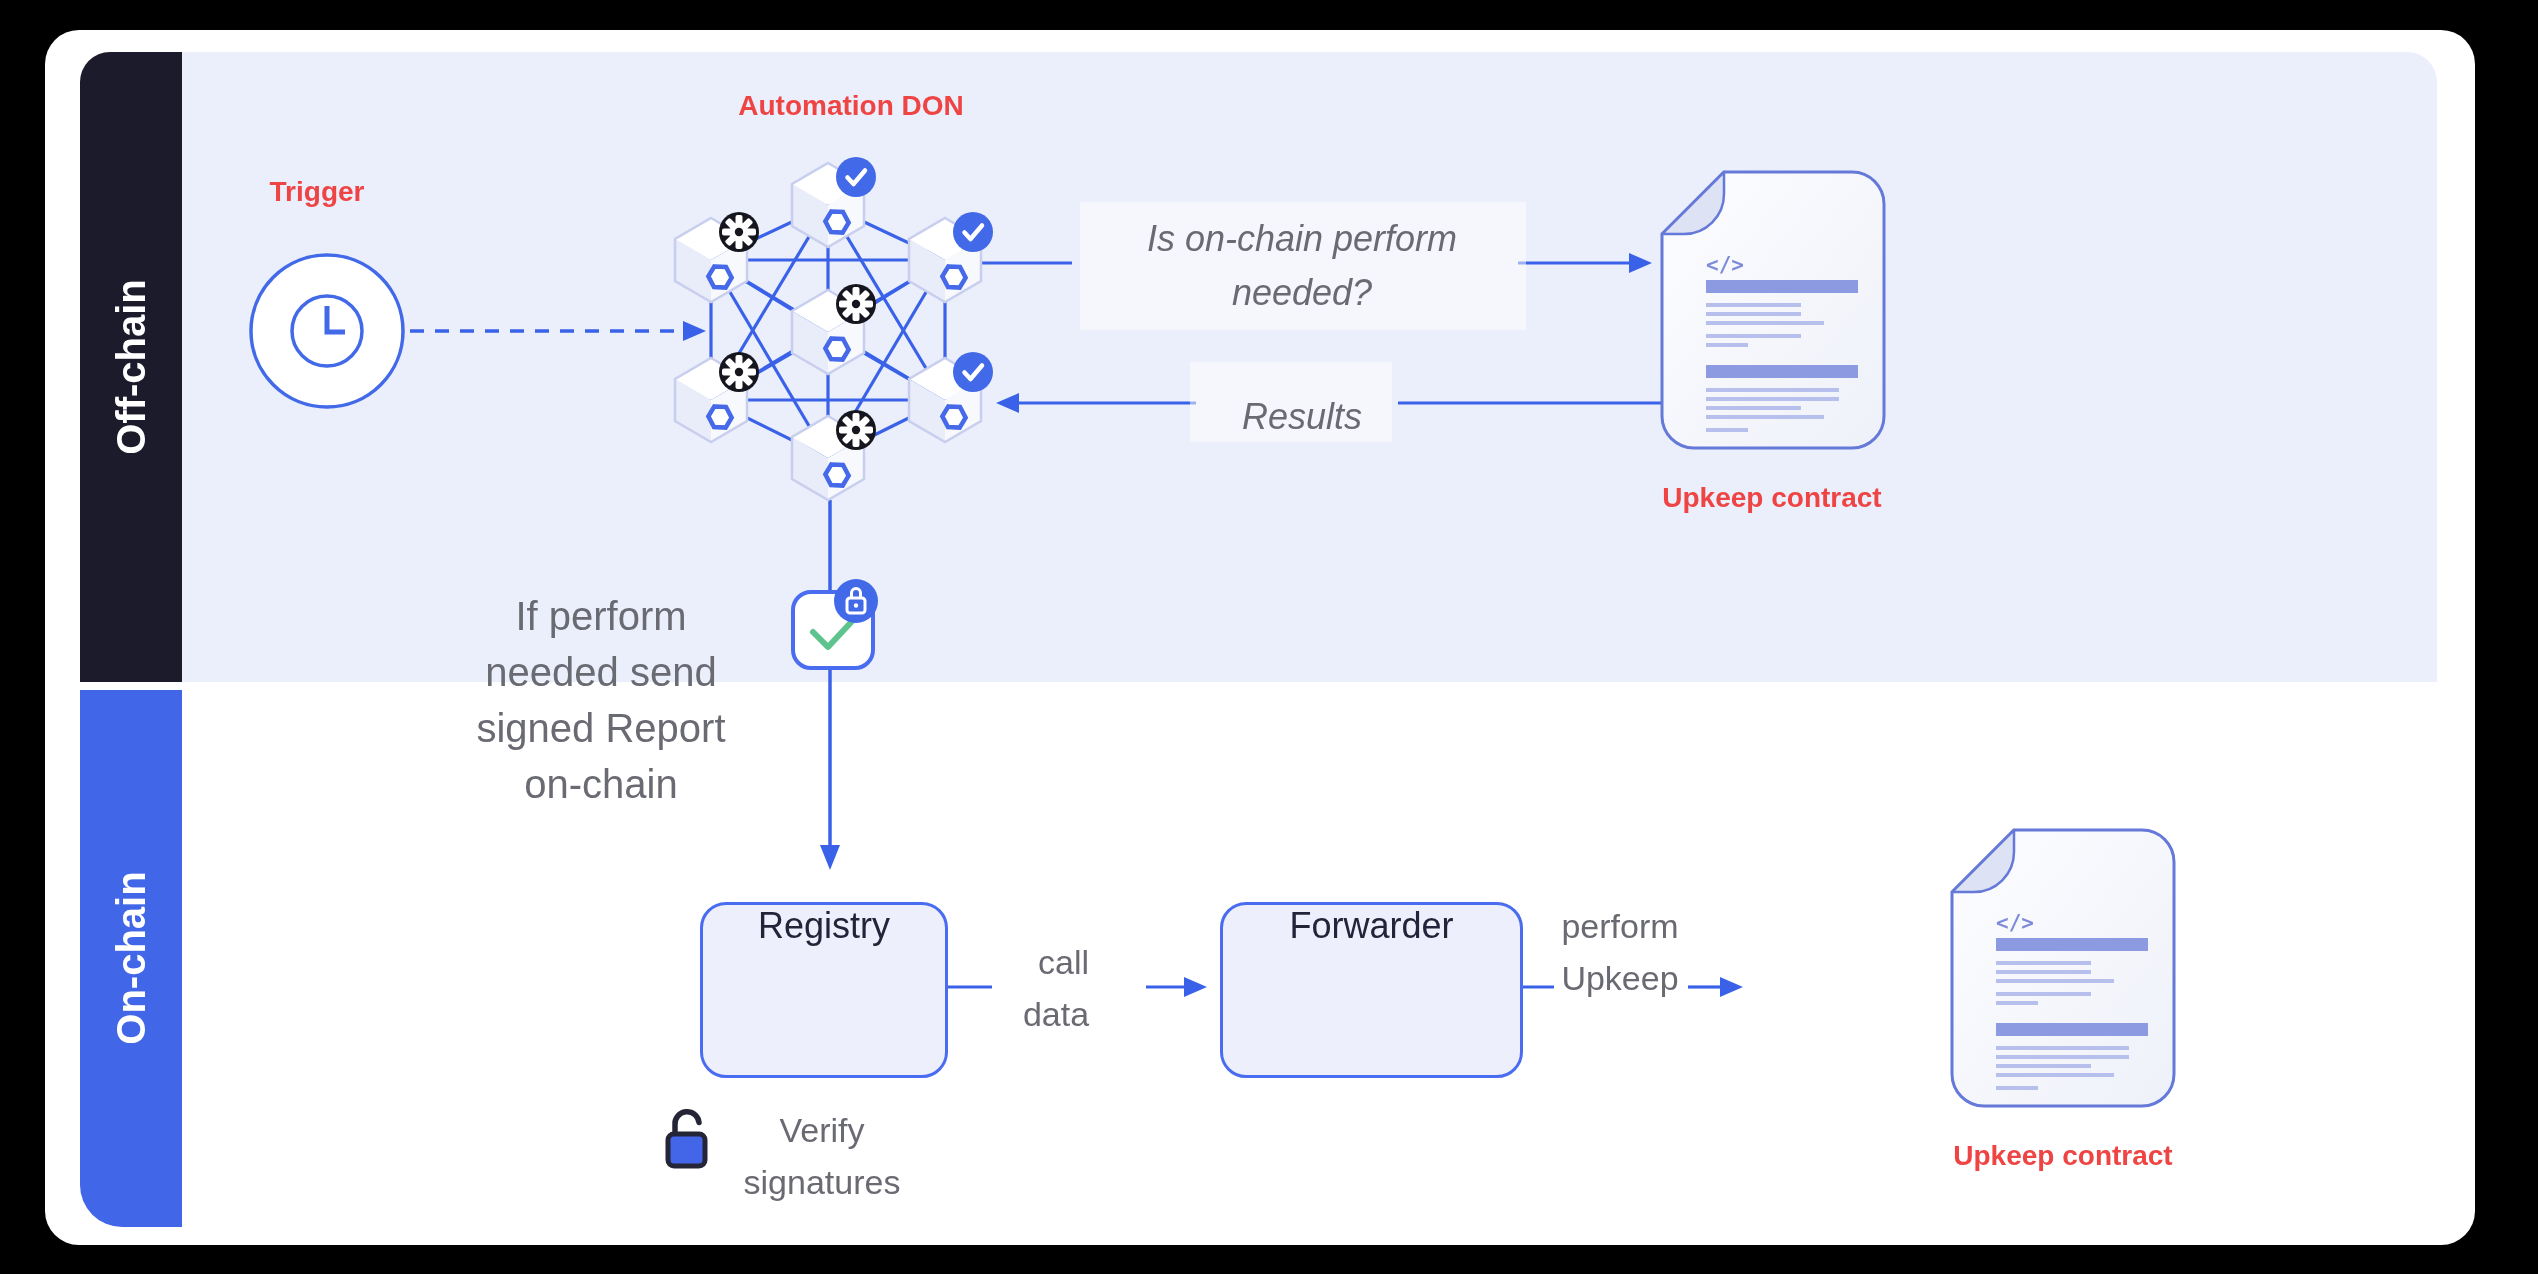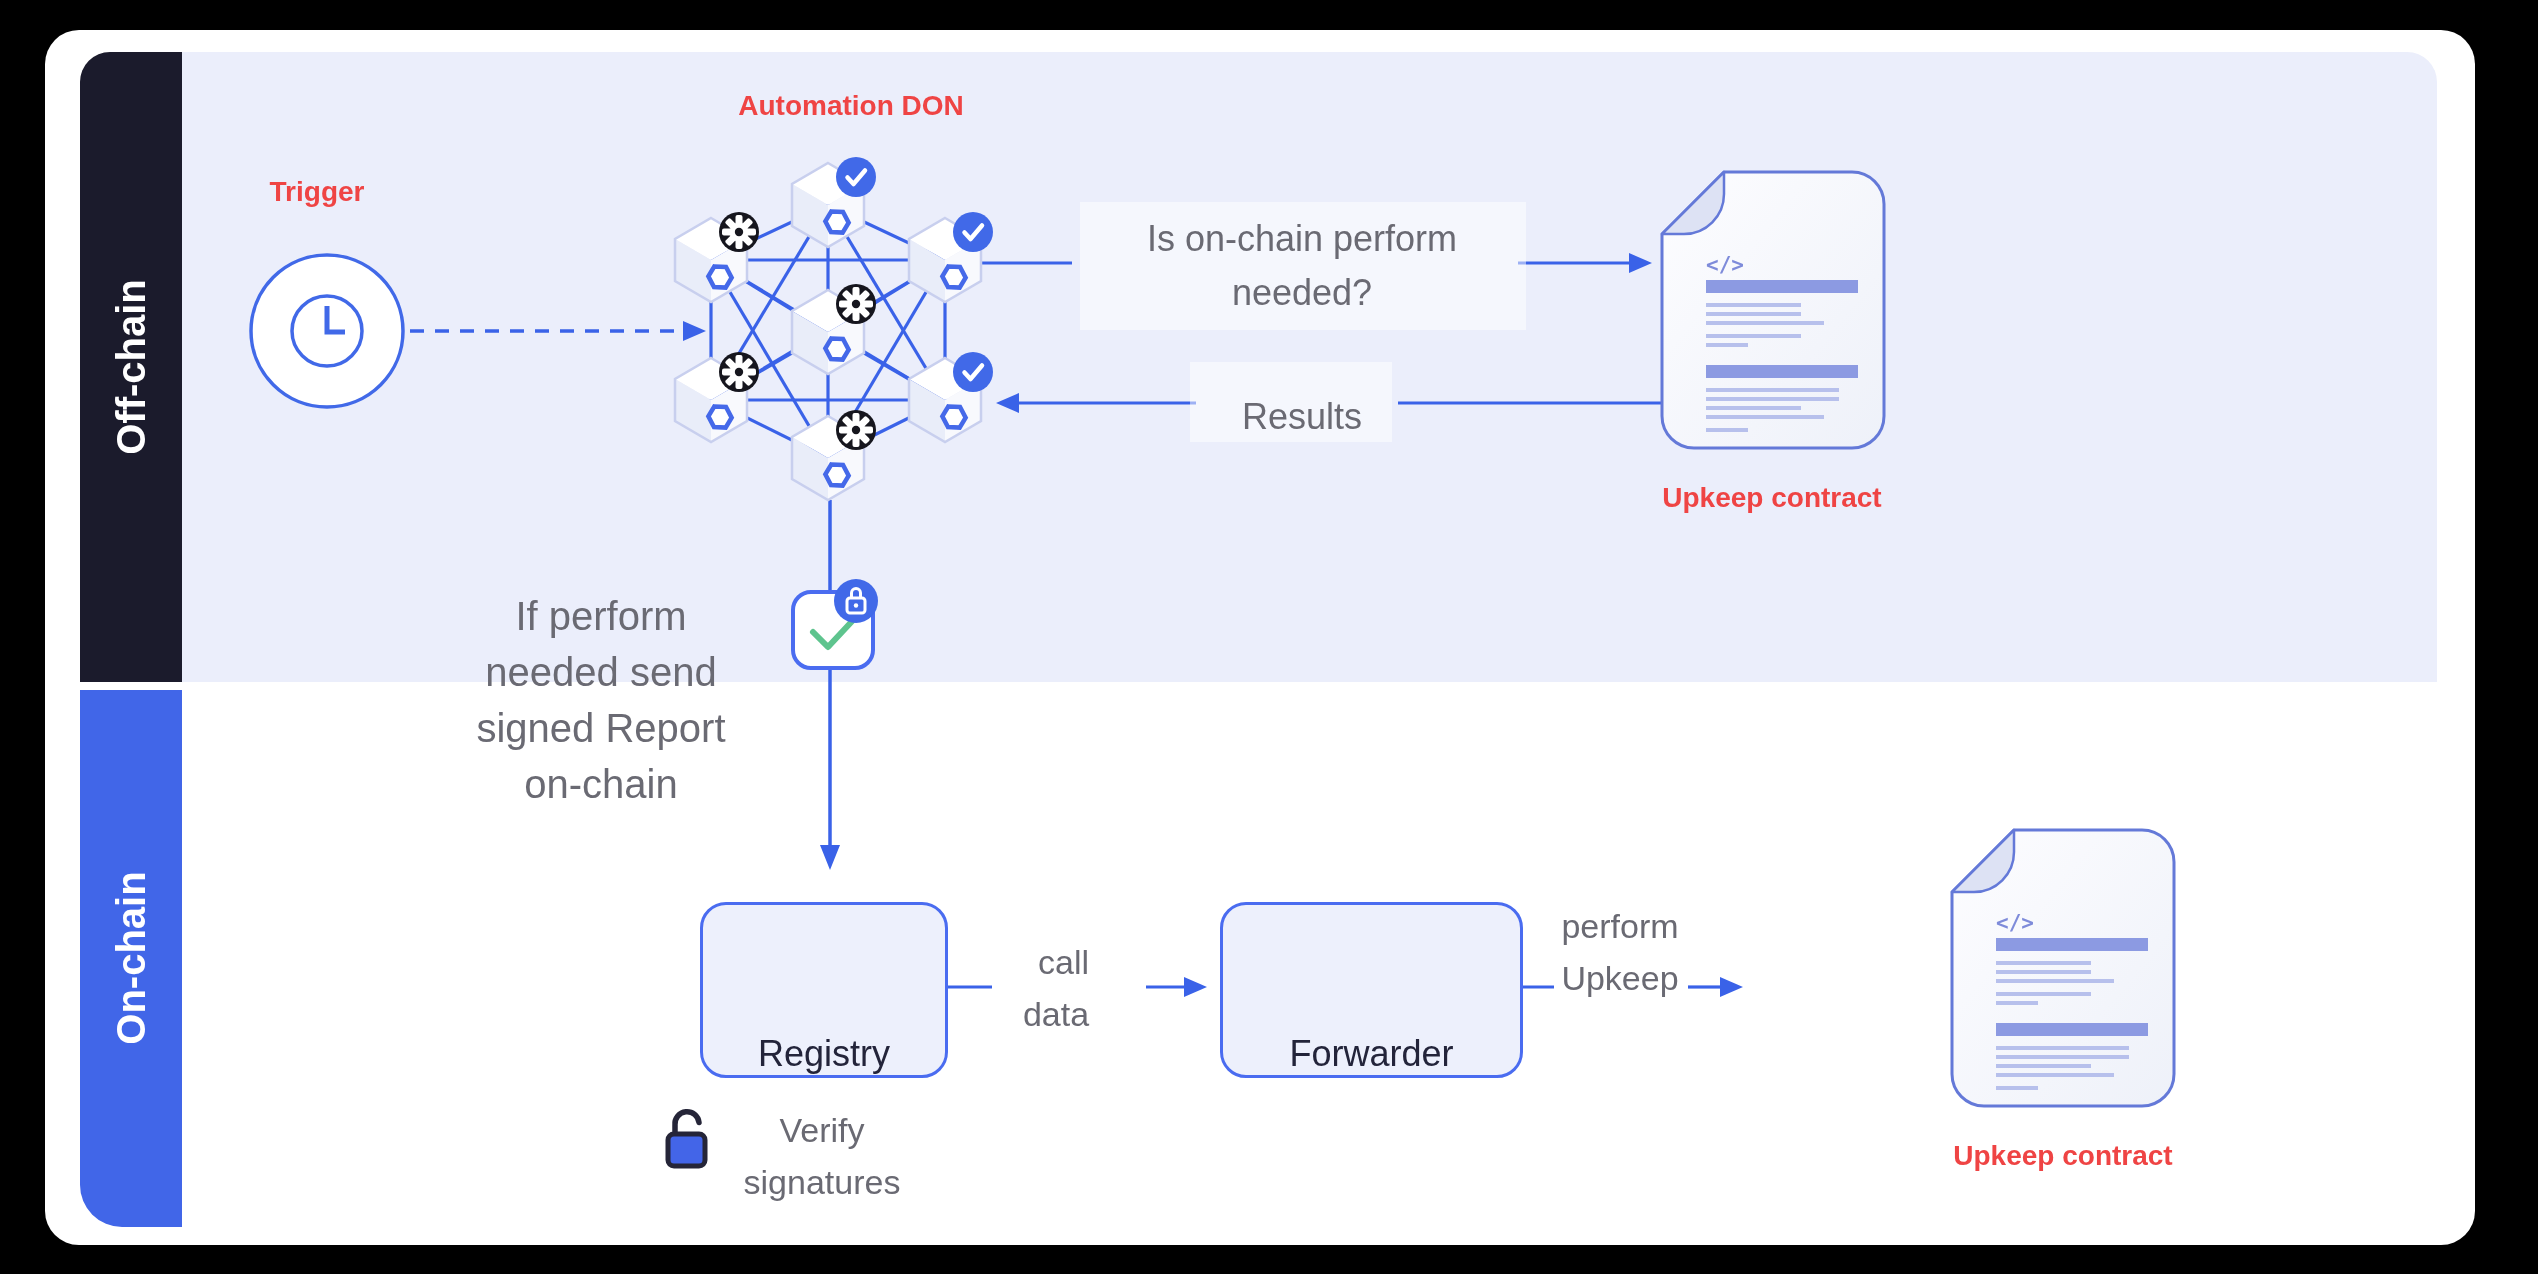--- a/index.html
+++ b/index.html
@@ -7,24 +7,24 @@
           font-family:"Liberation Sans","DejaVu Sans",sans-serif;}
   .card{position:absolute;left:45px;top:30px;width:2430px;height:1215px;background:#ffffff;border-radius:34px;}
   .off-panel{position:absolute;left:182px;top:52px;width:2255px;height:630px;background:#ebeefb;border-radius:0 30px 0 0;}
   .off-bar{position:absolute;left:80px;top:52px;width:102px;height:630px;background:#1b1b2c;border-radius:30px 0 0 0;}
   .on-bar{position:absolute;left:80px;top:690px;width:102px;height:537px;background:#4166e8;border-radius:0 0 0 42px;}
   .vlabel{position:absolute;color:#ffffff;font-weight:bold;font-size:40px;white-space:nowrap;
           transform:translate(-50%,-50%) rotate(-90deg);}
   .svg-layer{position:absolute;left:0;top:0;}
   .lbl{position:absolute;transform:translateX(-50%);white-space:pre-line;text-align:center;}
   .lbl.bold{color:#ef4444;font-weight:bold;font-size:28px;}
-  .lbl.gray{color:#6a6a73;font-size:36px;line-height:54px;}
+  .lbl.gray{color:#6a6a73;font-size:36px;line-height:54px;font-style:italic;}
   .lbl.gray-sm{color:#6a6a73;font-size:34px;line-height:52px;}
   .don-title{font-size:38px;}
-  .nodebox{position:absolute;display:flex;align-items:flex-end;justify-content:center;
+  .nodebox{position:absolute;display:flex;align-items:flex-start;justify-content:center;
            background:#edf0fc;border:3px solid #4a6cf0;border-radius:26px;
            color:#23243a;font-size:36px;}
 </style>
 </head>
 <body>
 
 <div class="canvas">
   <div class="card"></div>
   <div class="off-panel"></div>
   <div class="off-bar"></div>

